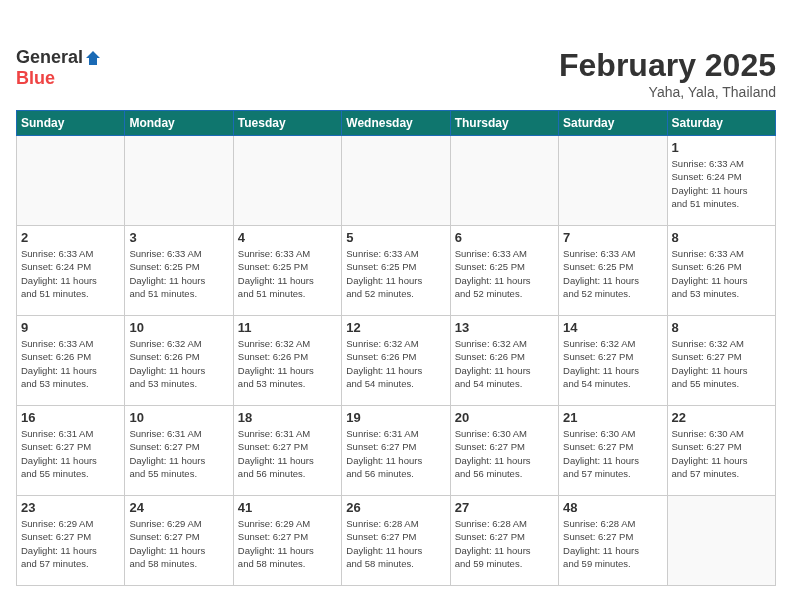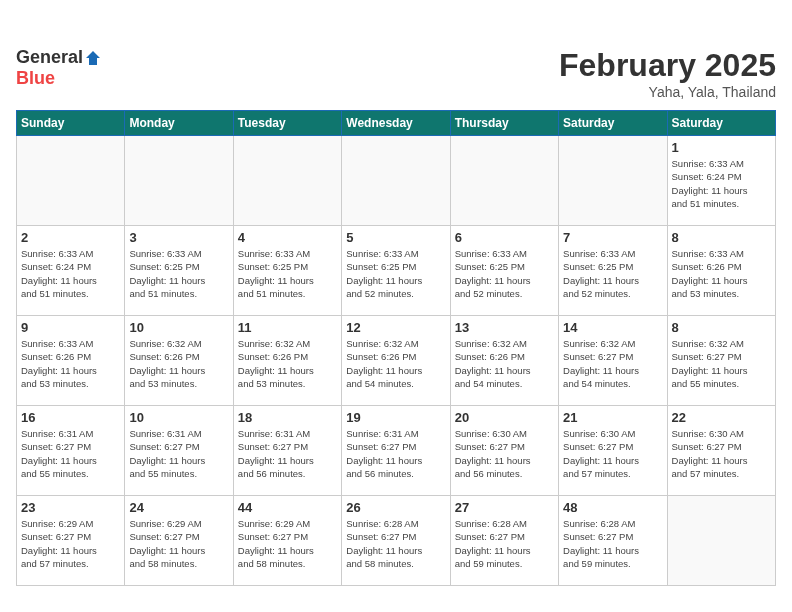--- a/index.html
+++ b/index.html
@@ -290,21 +290,21 @@
 and 57 minutes.</div>
         </td>
         <td>
           <span class="day-num">24</span>
           <div class="day-info" style="white-space: pre-line;">Sunrise: 6:29 AM
 Sunset: 6:27 PM
 Daylight: 11 hours
 and 58 minutes.</div>
         </td>
         <td>
-          <span class="day-num">44</span>
+          <span class="day-num">41</span>
           <div class="day-info" style="white-space: pre-line;">Sunrise: 6:29 AM
 Sunset: 6:27 PM
 Daylight: 11 hours
 and 58 minutes.</div>
         </td>
         <td>
           <span class="day-num">26</span>
           <div class="day-info" style="white-space: pre-line;">Sunrise: 6:28 AM
 Sunset: 6:27 PM
 Daylight: 11 hours

